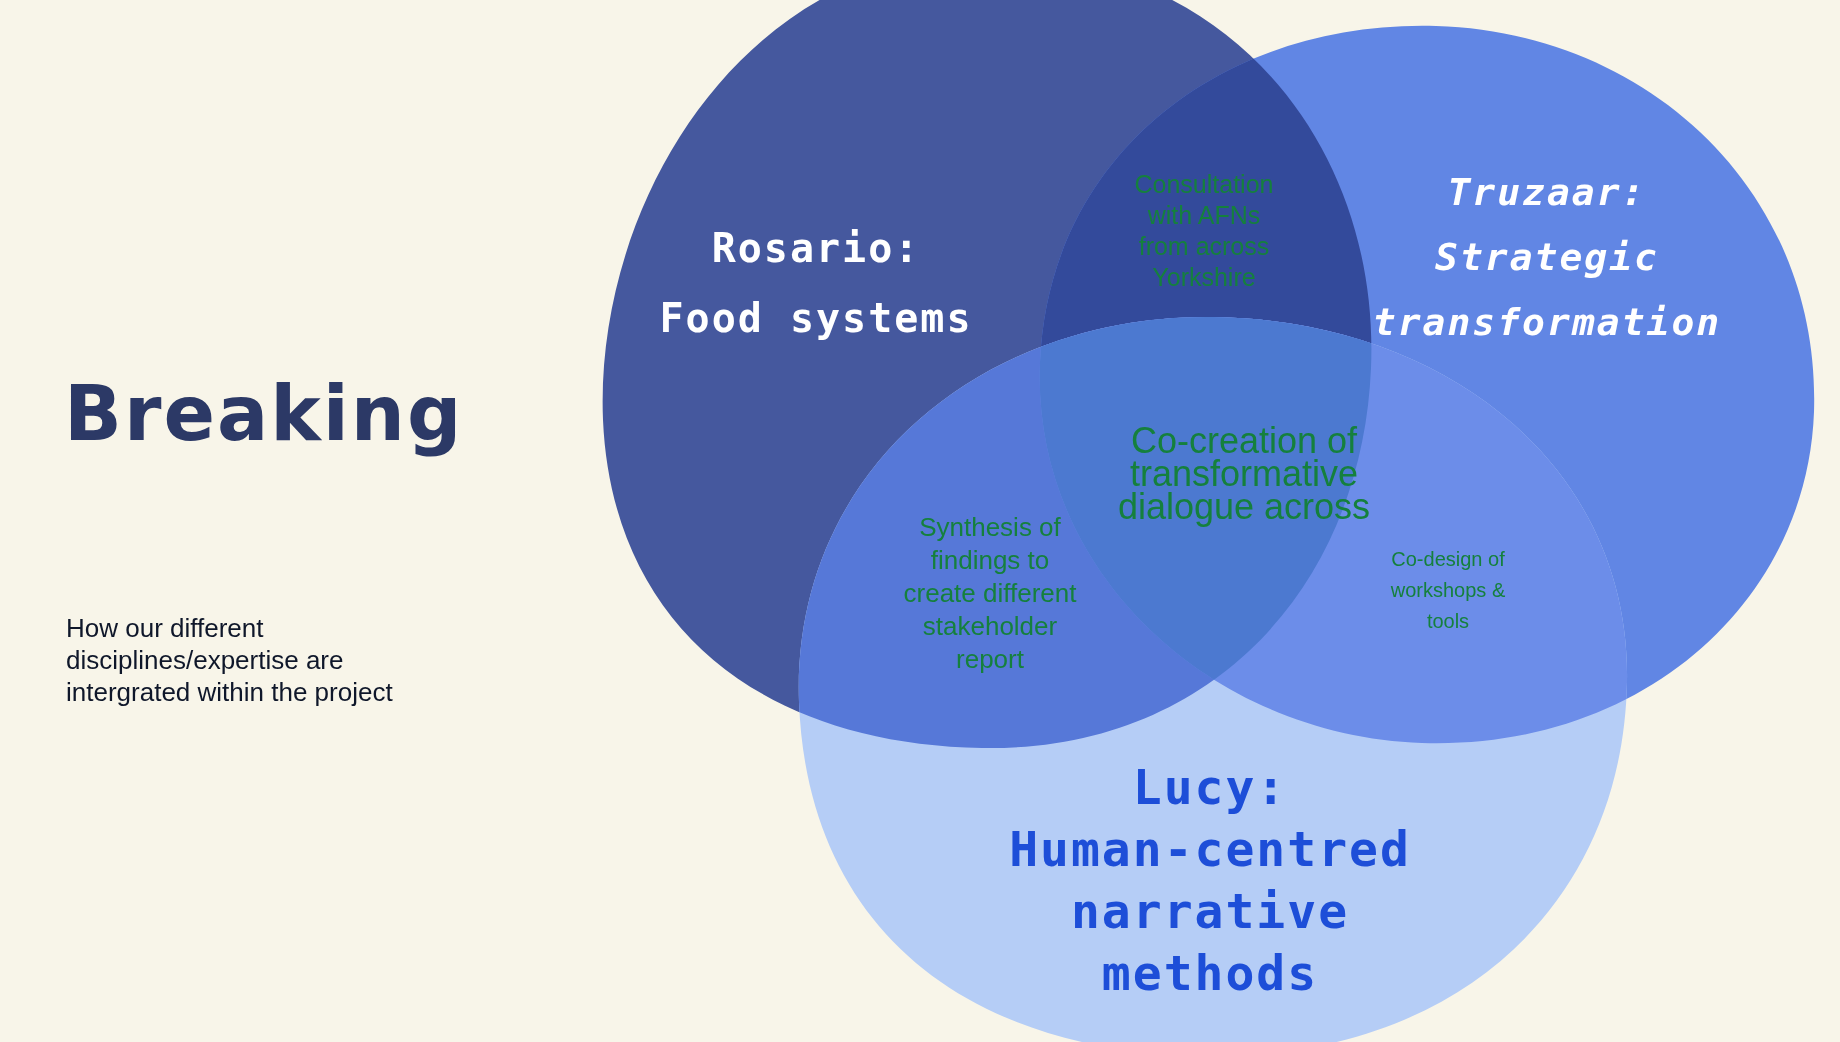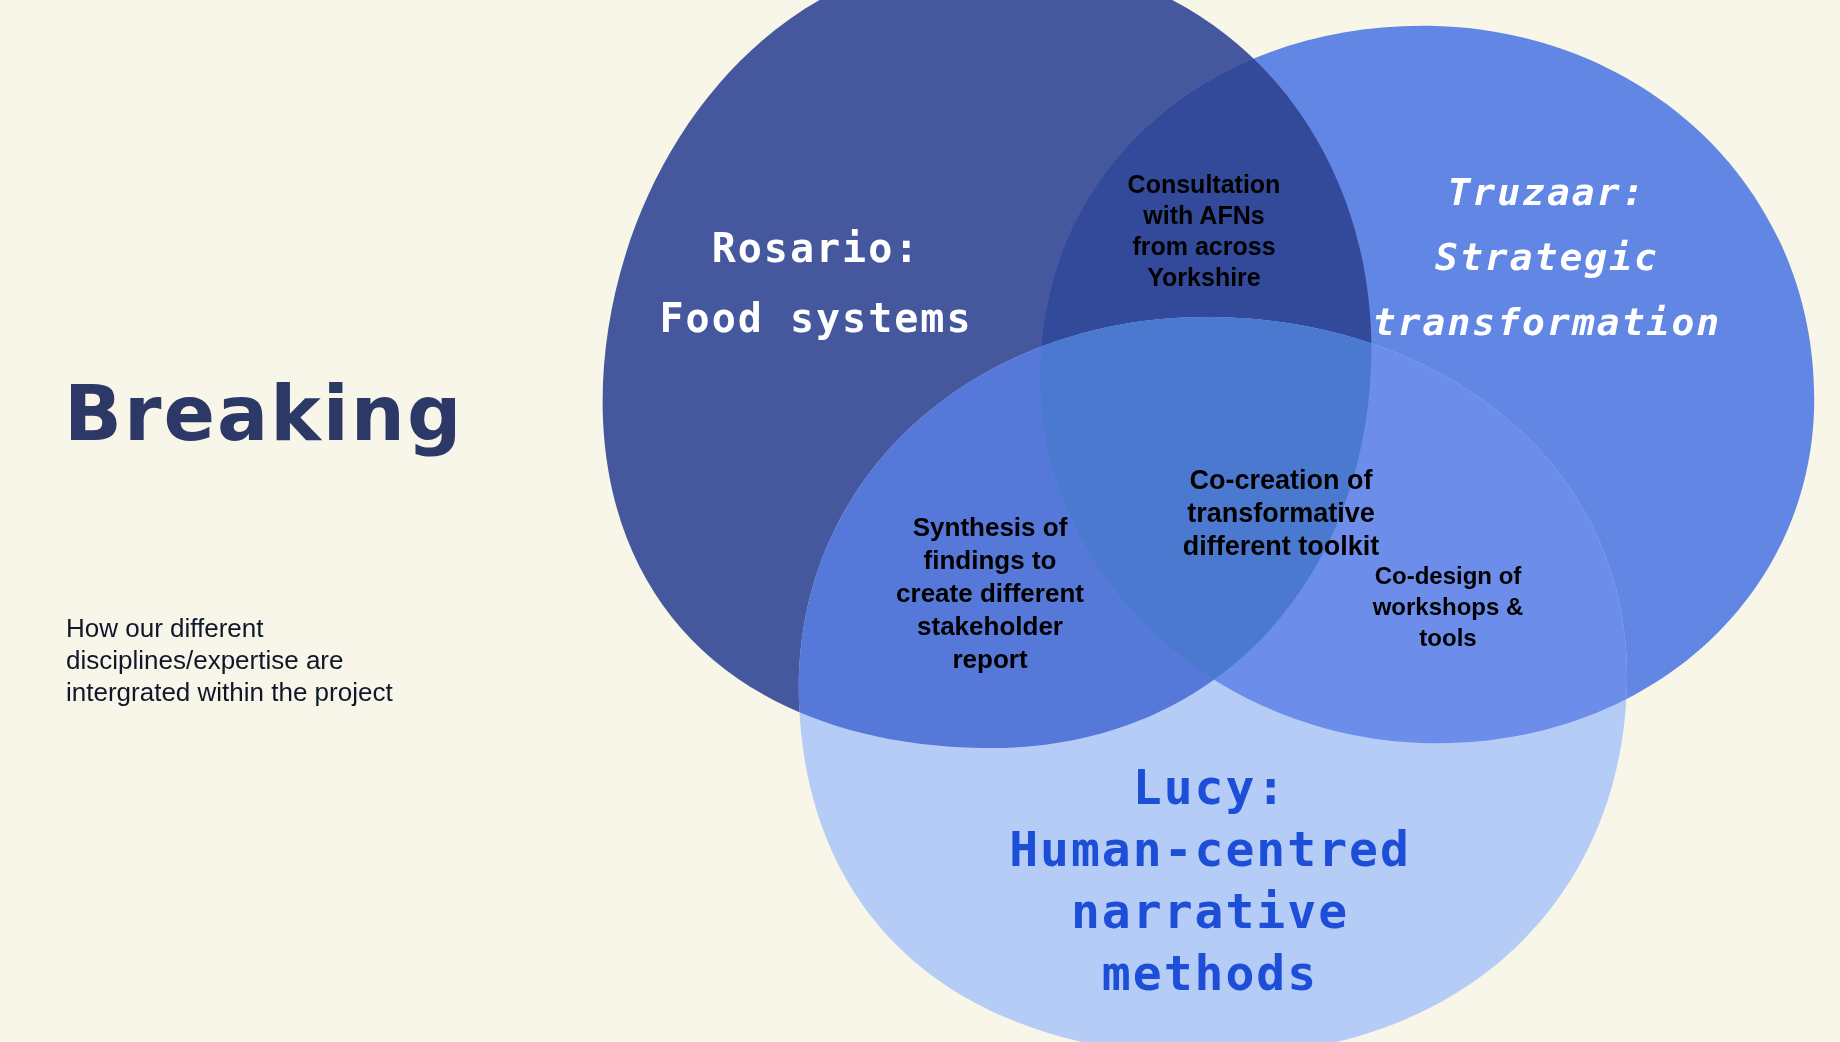--- a/index.html
+++ b/index.html
@@ -18,25 +18,25 @@
   .lbl{position:absolute;transform:translateX(-50%);text-align:center;white-space:nowrap;}
 
   
   .setname{font-family:"DejaVu Sans Mono","Liberation Mono",monospace;
            font-weight:bold;letter-spacing:2px;color:#FFFFFF;}
   .lbl-rosario{left:816px;top:213px;font-size:40px;line-height:70px;}
   .lbl-truzaar{left:1547px;top:160px;font-size:38px;line-height:65px;font-style:italic;}
   .lbl-lucy{left:1210px;top:756px;font-size:48px;line-height:62px;color:#1d4ed8;}
 
   
-  .ovl{color:#000000;font-weight:bold;}
+  .ovl{color:#15803d;font-weight:normal;}
   .lbl-rt{left:1204px;top:169px;font-size:25px;line-height:31px;}
-  .lbl-center{left:1281px;top:424px;font-size:27px;line-height:33px;margin-top:40px;}
+  .lbl-center{left:1244px;top:424px;font-size:36px;line-height:33px;}
   .lbl-rl{left:990px;top:511px;font-size:26px;line-height:33px;}
-  .lbl-tl{left:1448px;top:560px;font-size:24px;line-height:31px;}
+  .lbl-tl{left:1448px;top:544px;font-size:20px;line-height:31px;}
 </style>
 </head>
 <body>
 
 <div class="stage">
 
   <svg class="venn" width="1840" height="1042" viewBox="0 0 1840 1042">
     <defs>
       <path id="blobR" d="M 603 420 C 594 200 748 -48 992 -44 C 1238 -40 1380 155 1371 368 C 1362 585 1212 752 982 748 C 757 744 612 622 603 420 Z"></path>
       <path id="blobT" d="M 1040 362 C 1049 152 1226 20 1436 26 C 1648 32 1821 192 1814 412 C 1807 602 1642 750 1422 743 C 1212 736 1031 572 1040 362 Z"></path>
@@ -107,16 +107,16 @@
     <div>report</div>
   </div>
   <div class="lbl ovl lbl-tl">
     <div>Co-design of</div>
     <div>workshops &amp;</div>
     <div>tools</div>
   </div>
   <div class="lbl ovl lbl-center">
     <div>Co-creation of</div>
     <div>transformative</div>
-    <div>different toolkit</div>
+    <div>dialogue across</div>
   </div>
 
 </div>
 
 </body></html>

